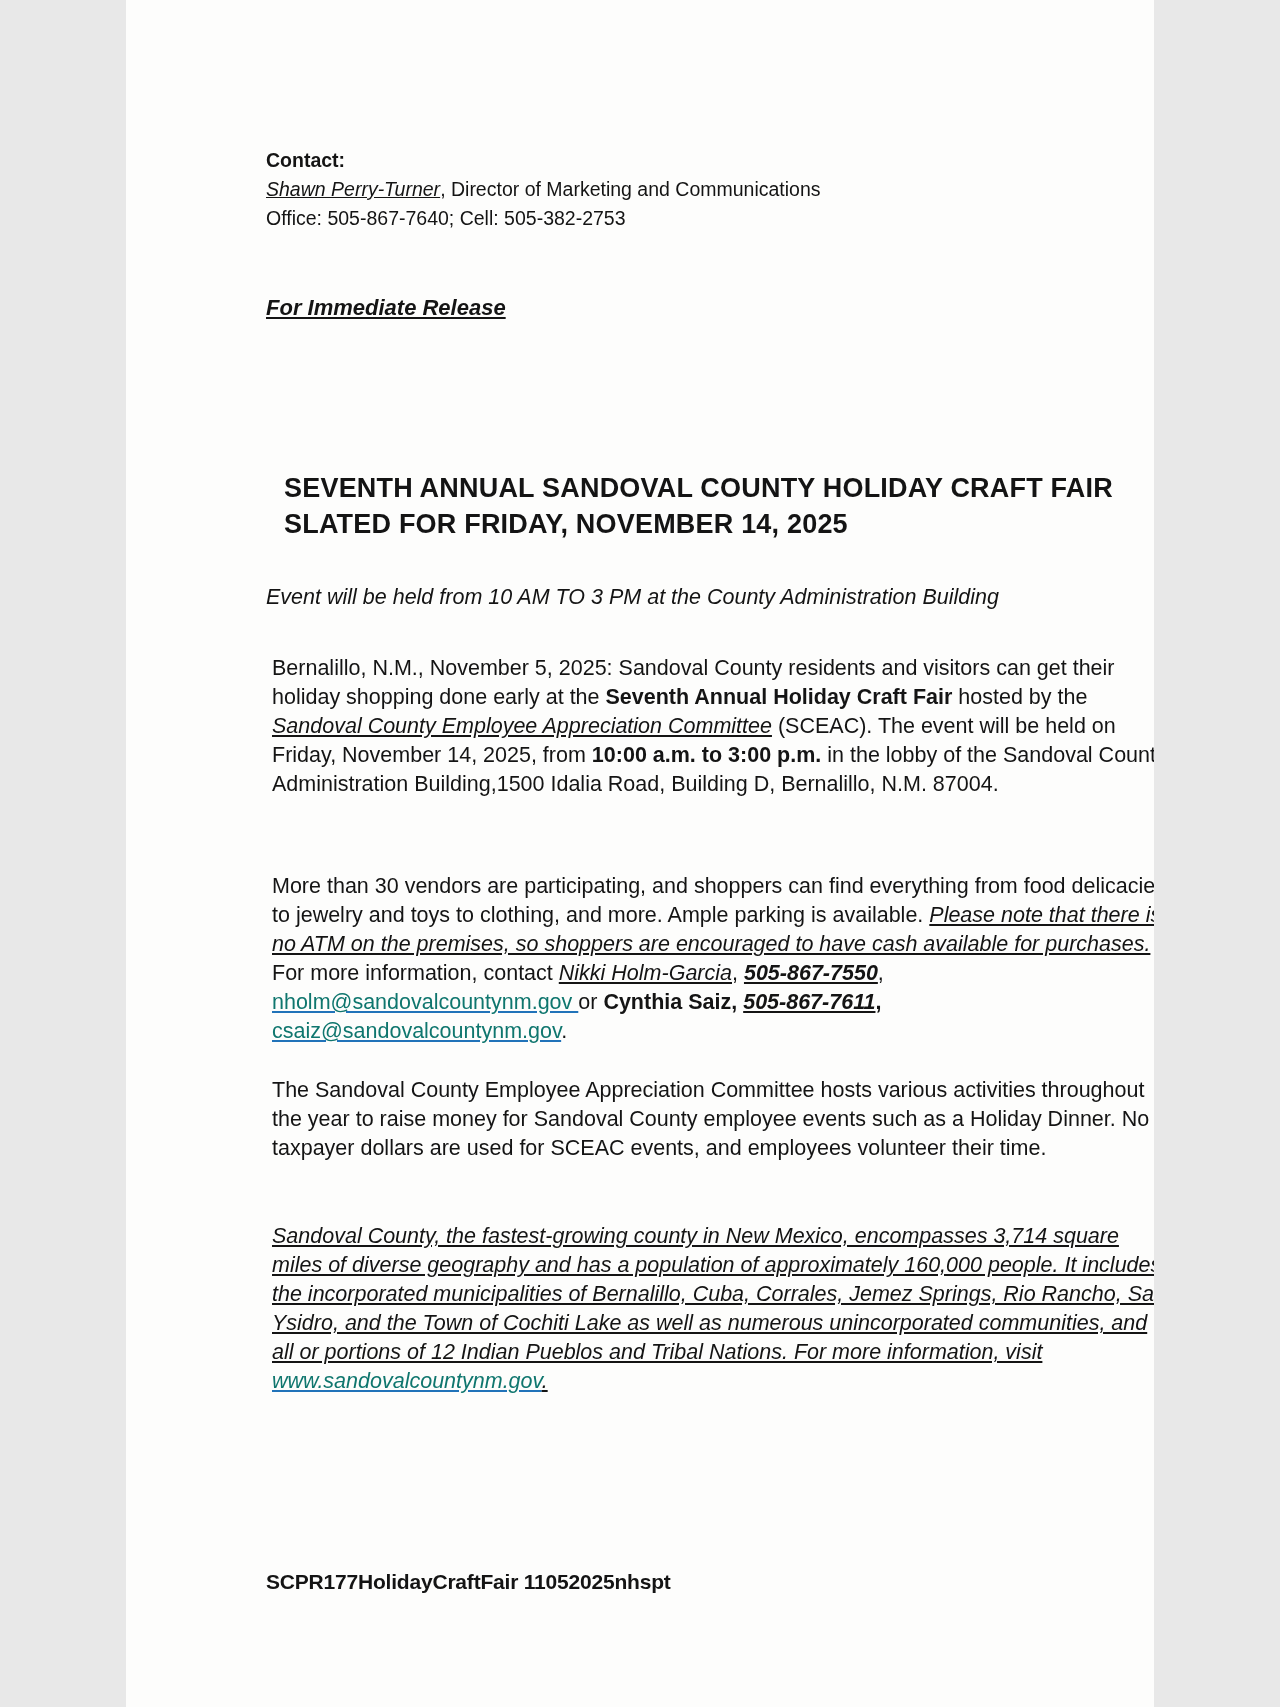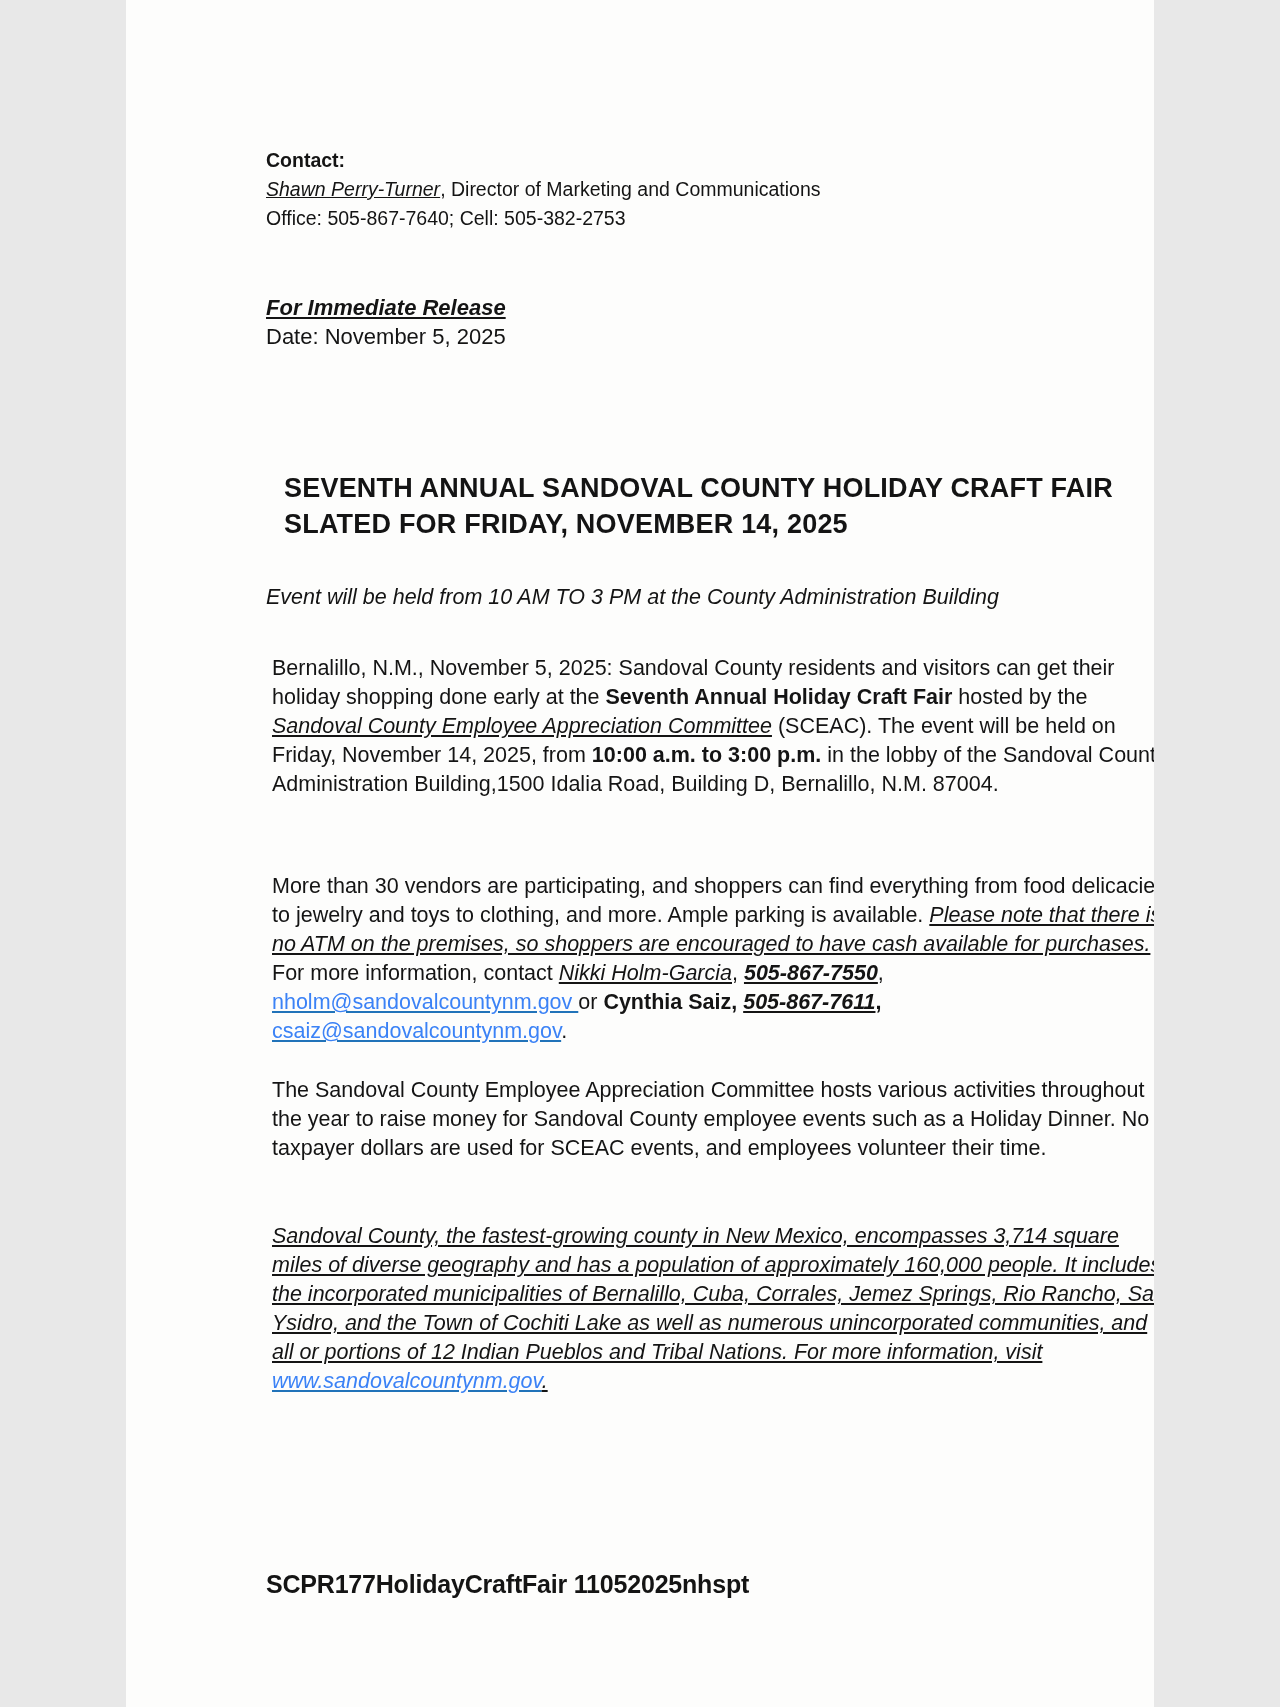--- a/index.html
+++ b/index.html
@@ -20,24 +20,24 @@
     top:452px;width:930px;
     font-size:27px;font-weight:bold;line-height:36px;
     letter-spacing:0.2px;margin:18px;
   }
   .subhead{top:583px;font-size:21.5px;font-style:italic;line-height:29px;}
   .body-p{margin:6px;font-size:21.5px;line-height:29px;}
   #p1{top:648px;}
   #p2{top:866px;}
   #p3{top:1070px;}
   #p4{top:1216px;font-style:italic;}
-  .footer-code{top:1570px;font-size:25px;font-weight:bold;letter-spacing:-0.2px;}
+  .footer-code{top:1570px;font-size:21px;font-weight:bold;letter-spacing:-0.2px;}
   .b{font-weight:bold;}
   .i{font-style:italic;text-decoration:underline;}
-  a.link{color:#3b82f6;text-decoration-color:#2173b9;cursor:pointer;}
+  a.link{color:#0f766e;text-decoration-color:#2173b9;cursor:pointer;}
   .seal{position:absolute;left:1026px;top:142px;width:164px;height:164px;}
   .seal svg{display:block;}
 </style>
 </head>
 <body>
 
 <div class="page">
 
   <div class="block contact">
     <div class="b">Contact:</div>
@@ -115,21 +115,20 @@
       <text font-family="Liberation Serif, serif" font-size="14" font-weight="bold" fill="#222222" letter-spacing="1.5">
         <textPath href="#arcBottom" startOffset="50%" text-anchor="middle">STATE OF NEW MEXICO</textPath>
       </text>
       <circle cx="14" cy="82" r="2" fill="#333333"></circle>
       <circle cx="150" cy="82" r="2" fill="#333333"></circle>
     </svg>
   </div>
 
   <div class="block release">
     <div class="b i">For Immediate Release</div>
-    <div>Date: November 5, 2025</div>
   </div>
 
   <h1 class="block headline">SEVENTH ANNUAL SANDOVAL COUNTY HOLIDAY CRAFT FAIR SLATED FOR FRIDAY, NOVEMBER 14, 2025</h1>
 
   <div class="block subhead">Event will be held from 10 AM TO 3 PM at the County Administration Building</div>
 
   <p id="p1" class="block body-p"><span>Bernalillo, N.M., November 5, 2025: Sandoval County residents and visitors can get their holiday shopping done early at the </span><span class="b">Seventh Annual Holiday Craft Fair</span><span> hosted by the </span><span class="i">Sandoval County Employee Appreciation Committee</span><span> (SCEAC). The event will be held on Friday, November 14, 2025, from </span><span class="b">10:00 a.m. to 3:00 p.m.</span><span> in the lobby of the Sandoval County Administration Building,1500 Idalia Road, Building D, Bernalillo, N.M. 87004.</span></p>
   <p id="p2" class="block body-p"><span>More than 30 vendors are participating, and shoppers can find everything from food delicacies to jewelry and toys to clothing, and more. Ample parking is available. </span><span class="i">Please note that there is no ATM on the premises, so shoppers are encouraged to have cash available for purchases.</span><span> For more information, contact </span><span class="i">Nikki Holm-Garcia</span><span>, </span><span class="b i">505-867-7550</span><span>, </span><a class="link" href="#">nholm@sandovalcountynm.gov </a><span>or </span><span class="b">Cynthia Saiz, </span><span class="b i">505-867-7611</span><span class="b">, </span><a class="link" href="#">csaiz@sandovalcountynm.gov</a><span>.</span></p>
   <p id="p3" class="block body-p"><span>The Sandoval County Employee Appreciation Committee hosts various activities throughout the year to raise money for Sandoval County employee events such as a Holiday Dinner. No taxpayer dollars are used for SCEAC events, and employees volunteer their time.</span></p>
   <p id="p4" class="block body-p"><span class="i">Sandoval County, the fastest-growing county in New Mexico, encompasses 3,714 square miles of diverse geography and has a population of approximately 160,000 people. It includes the incorporated municipalities of Bernalillo, Cuba, Corrales, Jemez Springs, Rio Rancho, San Ysidro, and the Town of Cochiti Lake as well as numerous unincorporated communities, and all or portions of 12 Indian Pueblos and Tribal Nations. For more information, visit </span><a class="link i" href="#">www.sandovalcountynm.gov</a><span class="i">.</span></p>

